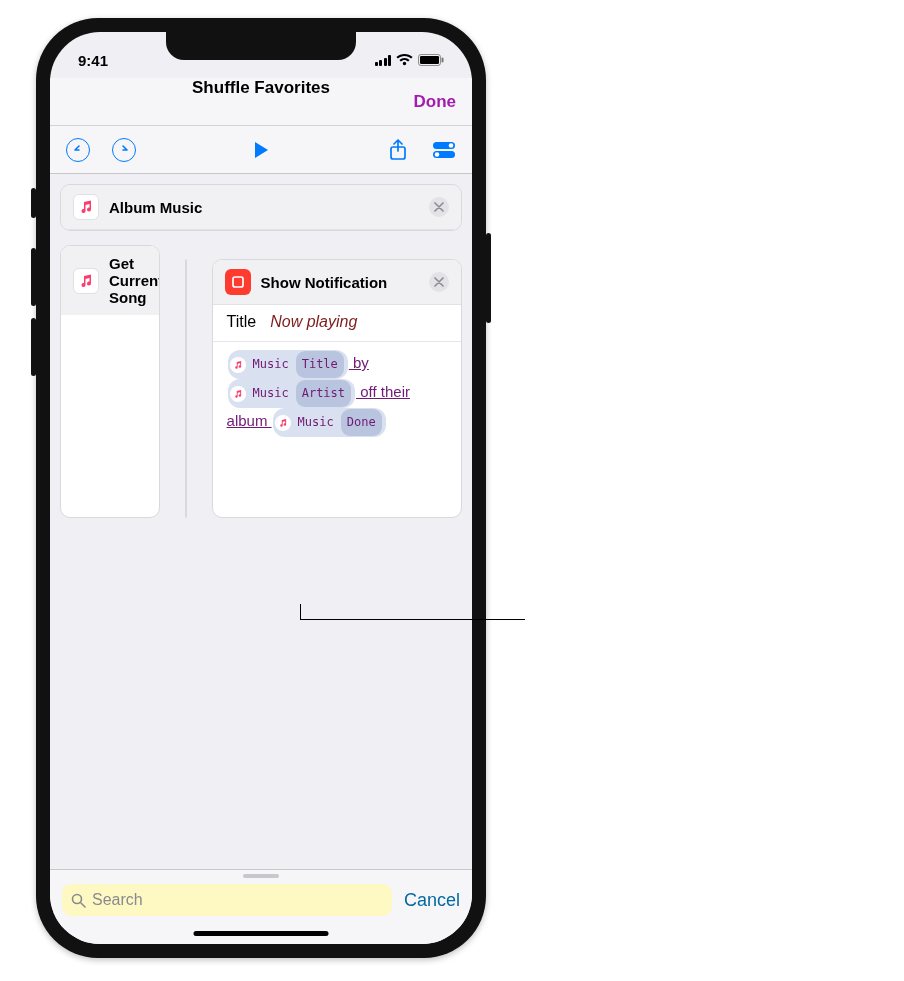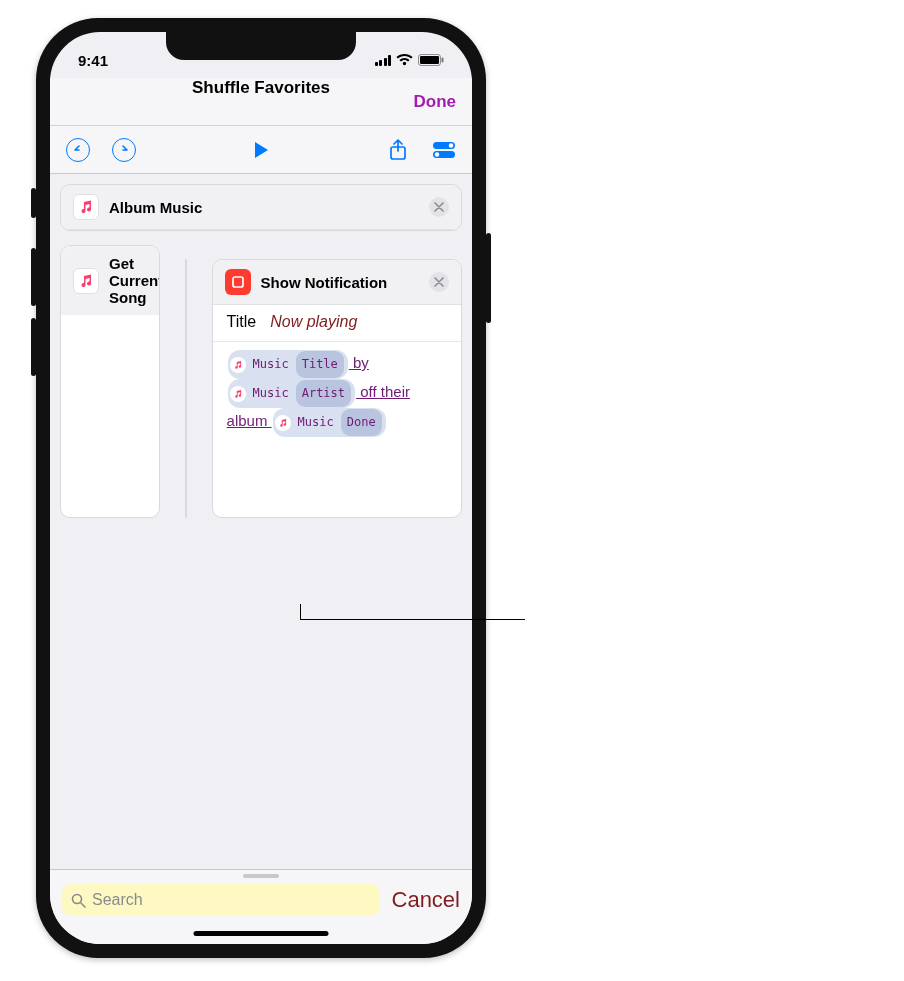--- a/index.html
+++ b/index.html
@@ -201,21 +201,21 @@
   .grab {
     position:absolute; top:4px; left:50%; transform:translateX(-50%);
     width:36px; height:4px; border-radius:2px; background:#c7c7cc;
   }
   .search-row{ display:flex; align-items:center; gap:12px; margin-top:6px;}
   .search-field{
     flex:1; background:#fef9c3; border-radius:9px;
     display:flex; align-items:center; padding:7px 9px; gap:6px;
     color:#8a8a8e; font-size:16px;
   }
-  .cancel-btn{ color:#7f1d1d; font-size:22px; cursor:pointer; }
+  .cancel-btn{ color:#0369a1; font-size:18px; cursor:pointer; }
   .home-ind {
     position:absolute; bottom:8px; left:50%; transform:translateX(-50%);
     width:135px; height:5px; border-radius:3px; background:#000;
   }
 
   
   .callout {
     position:absolute;
     top: 619px;
     left: 300px;

